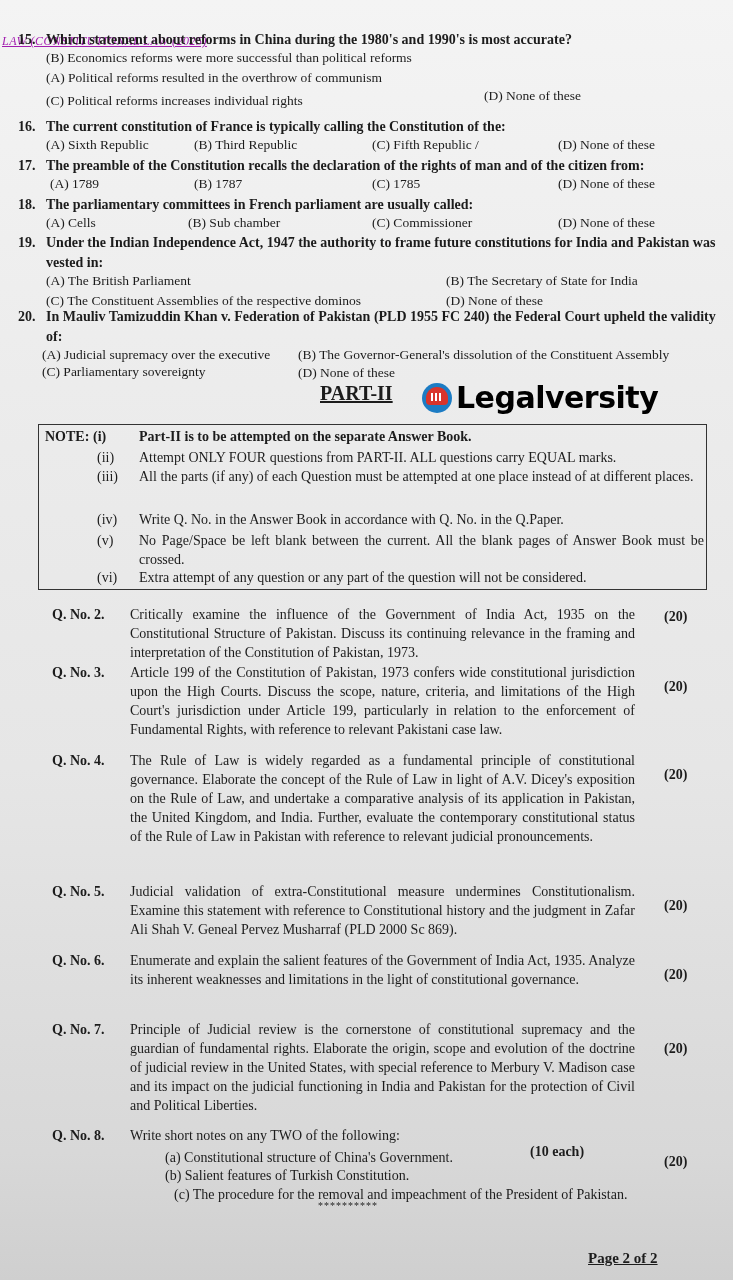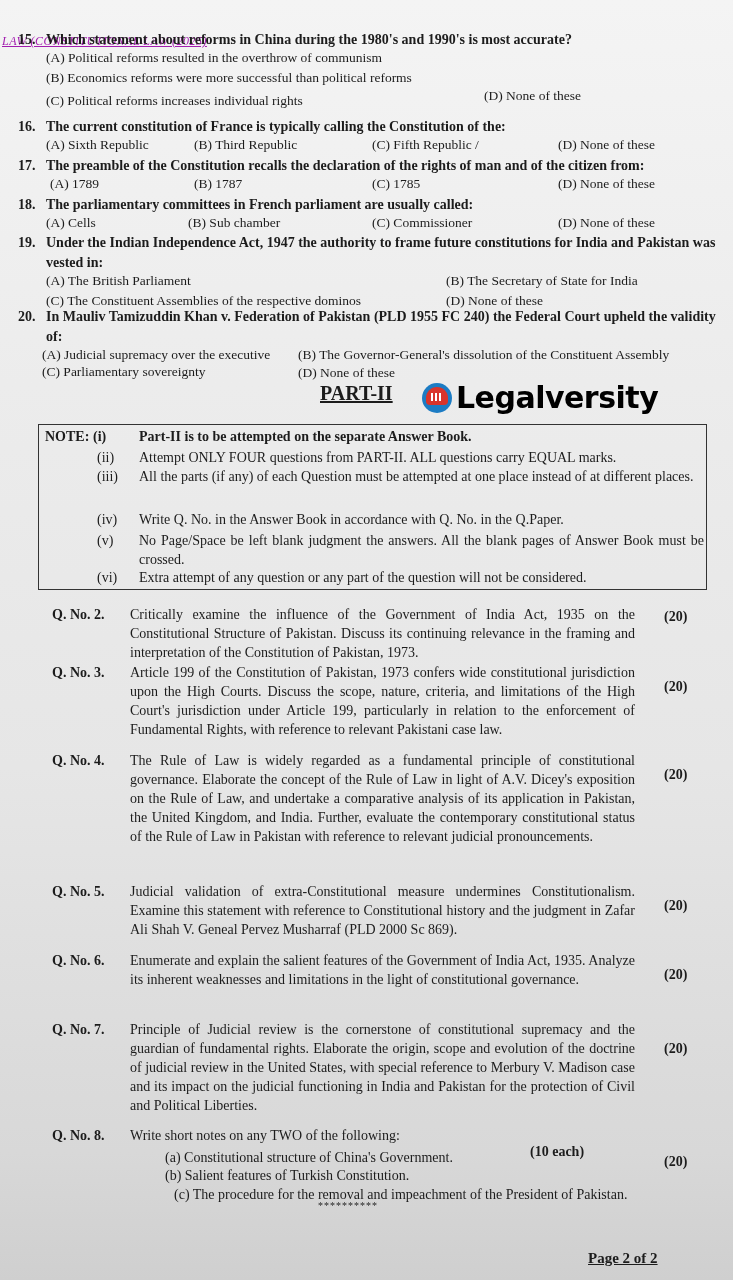--- a/index.html
+++ b/index.html
@@ -38,25 +38,25 @@
   .footer { position:absolute; left:588px; top:1250px; font-size:15px; text-decoration:underline; font-weight:bold; }
 </style>
 </head>
 <body>
 
 <div class="page">
   <div class="hdr">LAW (CONSTITUTIONAL LAW (2025)</div>
 
   <div class="mcq" style="top:30px">
     <div class="q"><span class="num">15.</span><span>Which statement about reforms in China during the 1980's and 1990's is most accurate?</span></div>
+    <div class="opts">
+        <span style="left:28px">(B) Economics reforms were more successful than political reforms</span>
+      </div>
     <div class="opts qcont">
         <span style="left:28px">(A) Political reforms resulted in the overthrow of communism</span>
-      </div>
-    <div class="opts">
-        <span style="left:28px">(B) Economics reforms were more successful than political reforms</span>
       </div>
     <div class="opts">
         <span style="left:28px;top:3px">(C) Political reforms increases individual rights</span>
         <span style="left:466px;top:-2px">(D) None of these</span>
       </div>
   </div>
 
   <div class="mcq" style="top:117px">
     <div class="q"><span class="num">16.</span><span>The current constitution of France is typically calling the Constitution of the:</span></div>
     <div class="opts">
@@ -135,21 +135,21 @@
     <div class="note-row" style="top:42px">
         <span class="n-rom">(iii)</span>
         <span class="n-text">All the parts (if any) of each Question must be attempted at one place instead of at different places.</span>
       </div>
     <div class="note-row" style="top:85px">
         <span class="n-rom">(iv)</span>
         <span class="n-text">Write Q. No. in the Answer Book in accordance with Q. No. in the Q.Paper.</span>
       </div>
     <div class="note-row" style="top:106px">
         <span class="n-rom">(v)</span>
-        <span class="n-text">No Page/Space be left blank judgment the answers. All the blank pages of Answer Book must be crossed.</span>
+        <span class="n-text">No Page/Space be left blank between the current. All the blank pages of Answer Book must be crossed.</span>
       </div>
     <div class="note-row" style="top:143px">
         <span class="n-rom">(vi)</span>
         <span class="n-text">Extra attempt of any question or any part of the question will not be considered.</span>
       </div>
   </div>
 
   <div class="sq" style="top:605px">
     <span class="lbl">Q. No. 2.</span>
     <span class="body">Critically examine the influence of the Government of India Act, 1935 on the Constitutional Structure of Pakistan. Discuss its continuing relevance in the framing and interpretation of the Constitution of Pakistan, 1973.</span>

